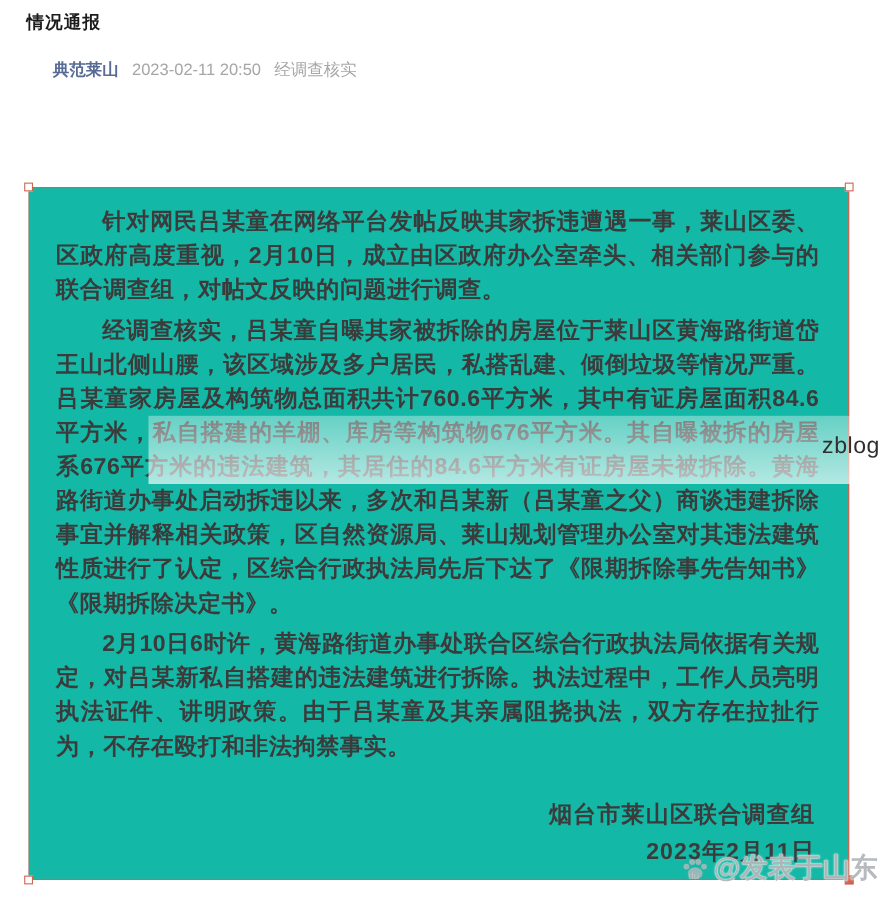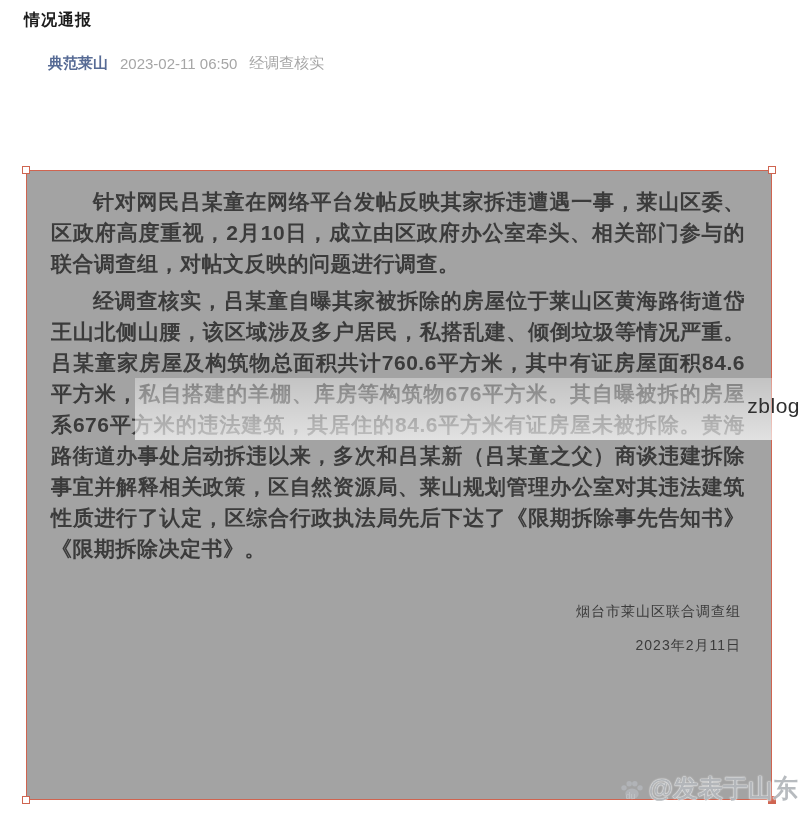--- a/index.html
+++ b/index.html
@@ -23,21 +23,21 @@
     margin-left:24px;
   }
   .account-link{color:var(--account_link,#576b95);font-weight:600;cursor:pointer;}
   .meta-gray{color:var(--meta_text,#a6a6a6);}
   
   .notice-box{
     position:absolute;left:26px;top:170px;
     width:746px;height:630px;
     border:1.5px solid var(--border,#cf6450);
     box-sizing:border-box;
-    background:#a3a3a3;
+    background:#14b8a6;
     padding:15px 26px 0 24px;
   }
   .handle{
     position:absolute;width:8px;height:8px;
     border:1.5px solid var(--border,#cf6450);
     background:#fff;box-sizing:border-box;z-index:4;
   }
   .h-tl{left:22px;top:166px;}
   .h-tr{left:768px;top:166px;}
   .h-bl{left:22px;top:796px;}
@@ -49,23 +49,23 @@
     color:var(--body_text,#3b3b3b);
     font-weight:600;
     letter-spacing:0.5px;
   }
   .sign-block{
     margin-top:30px;
     text-align:right;
     padding-right:4px;
   }
   .sign-block div{
-    font-size:14px;line-height:34px;
+    font-size:21px;line-height:34px;
     color:var(--body_text,#3b3b3b);
-    font-weight:400;letter-spacing:1px;
+    font-weight:700;letter-spacing:1px;
   }
   
   .fade-band{
     position:absolute;left:135px;top:378px;width:665px;height:62px;
     background:linear-gradient(to bottom,rgba(255,255,255,0.35),rgba(255,255,255,0.68));
     z-index:3;pointer-events:none;
   }
   .zblog-mark{
     position:absolute;right:0px;top:394px;
     font-size:21px;color:#2f2f2f;z-index:5;
@@ -87,27 +87,28 @@
     font-size:9px;font-weight:400;color:#c3c6c9;
     text-shadow:none;
   }
 </style>
 </head>
 <body>
 
 <div class="article-title">情况通报</div>
 <div class="meta-row">
   <span class="account-link">典范莱山</span>
-  <span class="meta-gray">2023-02-11 06:50</span>
+  <span class="meta-gray">2023-02-11 20:50</span>
   <span class="meta-gray">经调查核实</span>
 </div>
 
 <div class="notice-box">
   <p>针对网民吕某童在网络平台发帖反映其家拆违遭遇一事，莱山区委、区政府高度重视，2月10日，成立由区政府办公室牵头、相关部门参与的联合调查组，对帖文反映的问题进行调查。</p>
   <p>经调查核实，吕某童自曝其家被拆除的房屋位于莱山区黄海路街道岱王山北侧山腰，该区域涉及多户居民，私搭乱建、倾倒垃圾等情况严重。吕某童家房屋及构筑物总面积共计760.6平方米，其中有证房屋面积84.6平方米，私自搭建的羊棚、库房等构筑物676平方米。其自曝被拆的房屋系676平方米的违法建筑，其居住的84.6平方米有证房屋未被拆除。黄海路街道办事处启动拆违以来，多次和吕某新（吕某童之父）商谈违建拆除事宜并解释相关政策，区自然资源局、莱山规划管理办公室对其违法建筑性质进行了认定，区综合行政执法局先后下达了《限期拆除事先告知书》《限期拆除决定书》。</p>
+  <p>2月10日6时许，黄海路街道办事处联合区综合行政执法局依据有关规定，对吕某新私自搭建的违法建筑进行拆除。执法过程中，工作人员亮明执法证件、讲明政策。由于吕某童及其亲属阻挠执法，双方存在拉扯行为，不存在殴打和非法拘禁事实。</p>
   <div class="sign-block">
     <div>烟台市莱山区联合调查组</div>
     <div>2023年2月11日</div>
   </div>
 </div>
 
 <div class="handle h-tl"></div>
 <div class="handle h-tr"></div>
 <div class="handle h-bl"></div>
 <div class="handle h-br"></div>

